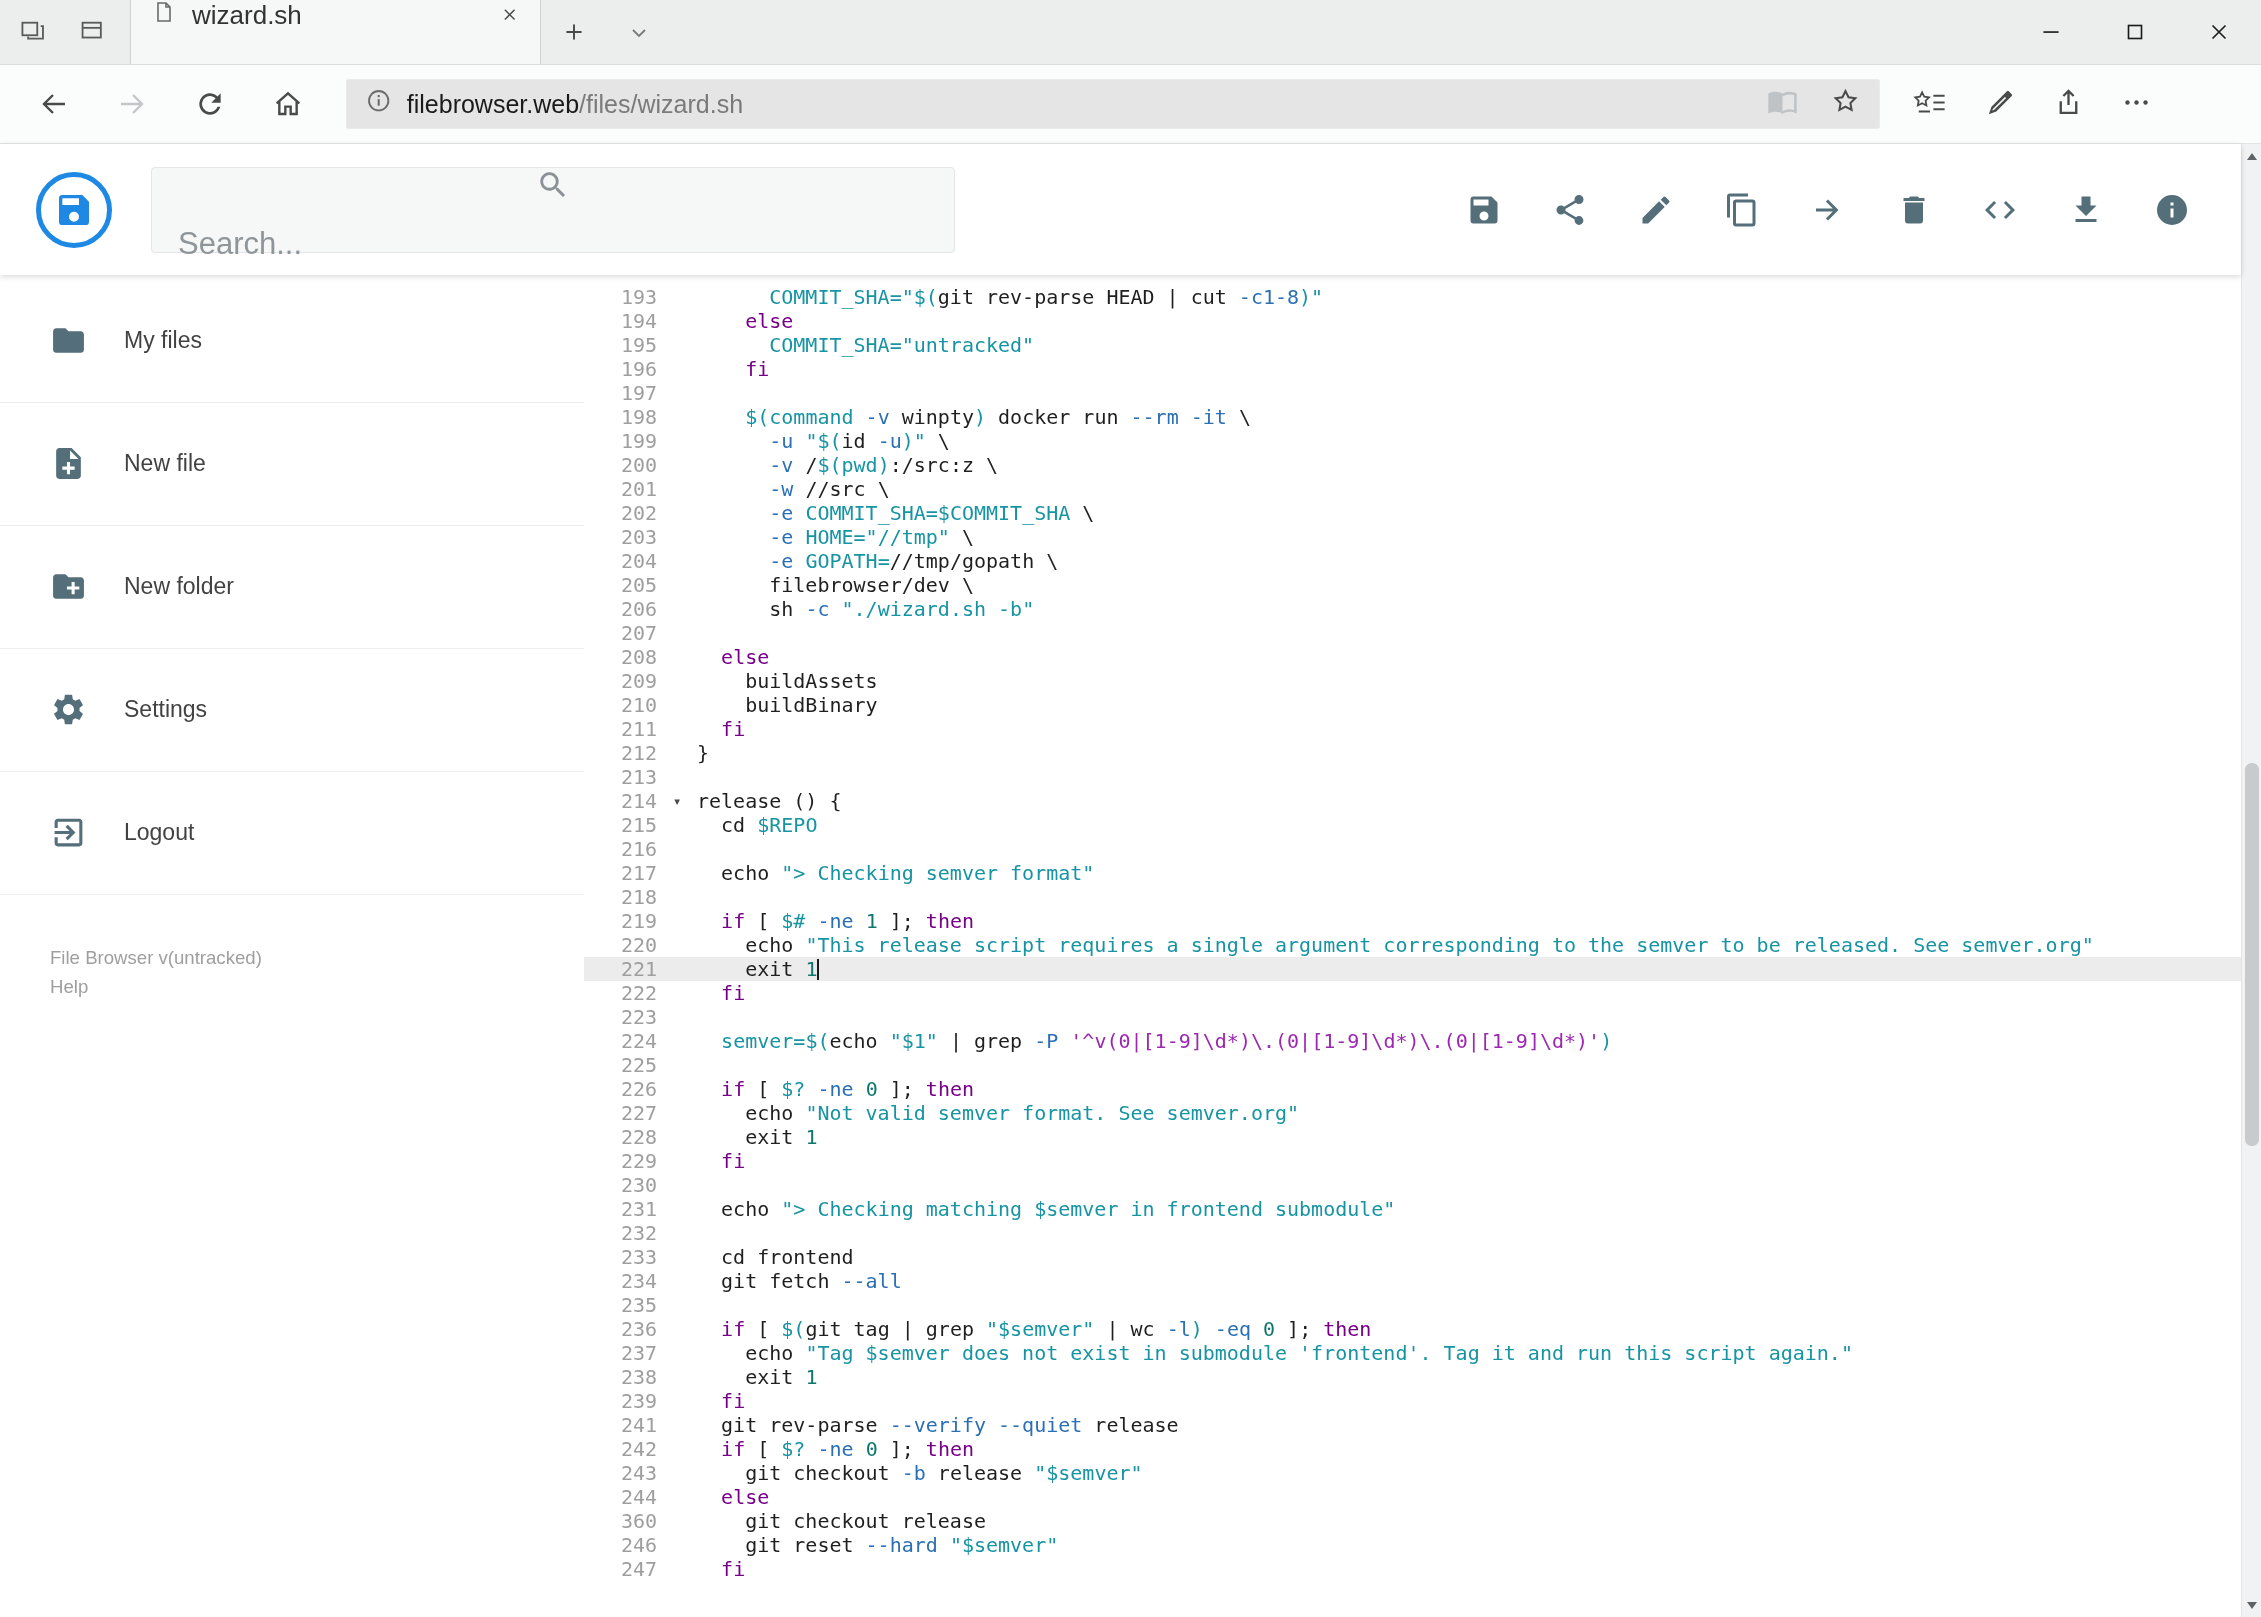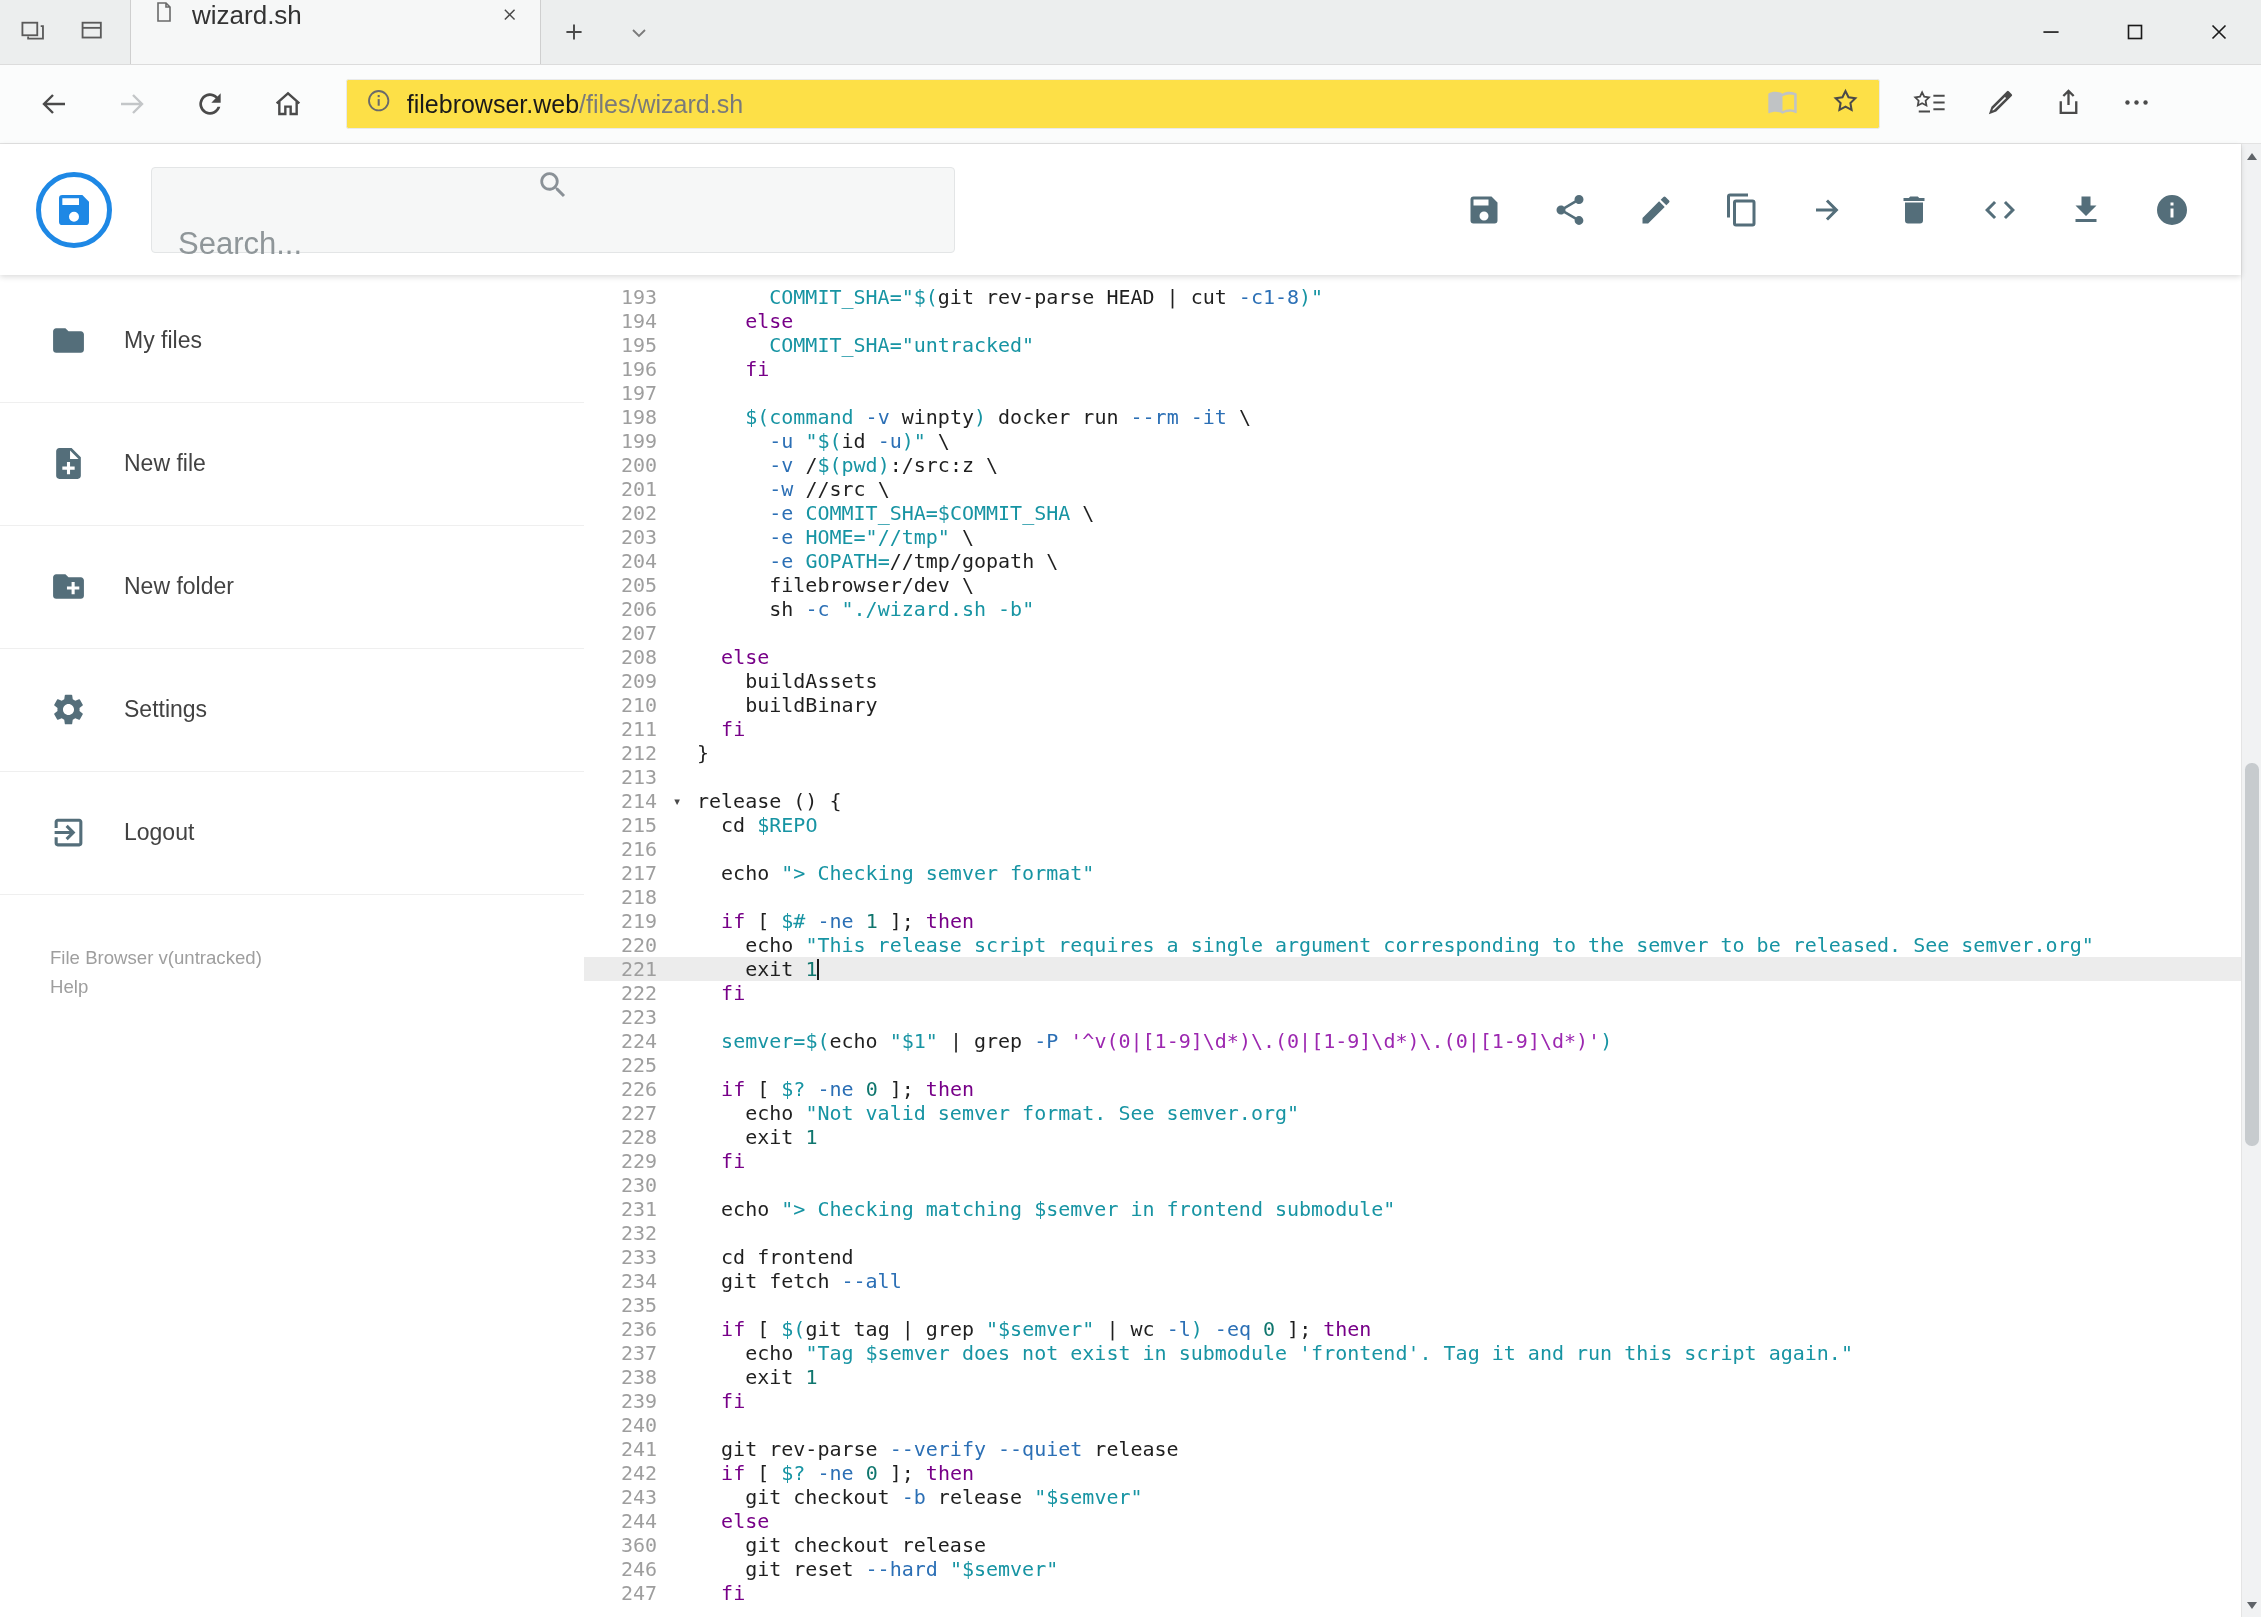--- a/index.html
+++ b/index.html
@@ -15,21 +15,21 @@
     display: flex; gap: 16px; padding: 0 21px; font-size: 26px; color: #333; }
   .tab-title { flex: 1; white-space: nowrap; overflow: hidden; }
   .tabbtn { width: 65px; display: flex; align-items: center; justify-content: center; }
   .win-controls { margin-left: auto; display: flex; }
   .winbtn { width: 84px; display: flex; align-items: center; justify-content: center; }
 
   .navbar { height: 79px; background: #fbfcfc; display: flex; align-items: center;
     border-bottom: 0.8px solid #e3e3e3; padding: 0 14.5px; }
   .navbtn { width: 78px; height: 58px; display: flex; align-items: center; justify-content: center; }
   .nav-ic { width: 32px; height: 32px; }
-  .urlbox { margin-left: 19.4px; width: 1534px; height: 50px; background: #fde047;
+  .urlbox { margin-left: 19.4px; width: 1534px; height: 50px; background: #e5e5e5;
     border: 0.8px solid #e9eaea; border-radius: 2.4px; display: flex; align-items: center;
     padding: 0 18px; font-size: 25px; }
   .url-host { color: #1a1a1a; margin-left: 14.5px; }
   .url-path { color: #7a7a7a; }
   .url-right { margin-left: auto; display: flex; align-items: center; gap: 32px; }
   .nav-right { margin-left: 32px; display: flex; align-items: center; gap: 37px; }
 
   
   .page-area { position: relative; height: 1473px; }
 
@@ -360,21 +360,20 @@
         <div class="cm-line"><span class="ln">230</span><span class="fold"></span><span class="codetext"></span></div>
         <div class="cm-line"><span class="ln">231</span><span class="fold"></span><span class="codetext"><span class="tk-p">  echo </span><span class="tk-t">"&gt; Checking matching $semver in frontend submodule"</span></span></div>
         <div class="cm-line"><span class="ln">232</span><span class="fold"></span><span class="codetext"></span></div>
         <div class="cm-line"><span class="ln">233</span><span class="fold"></span><span class="codetext"><span class="tk-p">  cd frontend</span></span></div>
         <div class="cm-line"><span class="ln">234</span><span class="fold"></span><span class="codetext"><span class="tk-p">  git fetch </span><span class="tk-f">--all</span></span></div>
         <div class="cm-line"><span class="ln">235</span><span class="fold"></span><span class="codetext"></span></div>
         <div class="cm-line"><span class="ln">236</span><span class="fold"></span><span class="codetext"><span class="tk-p">  </span><span class="tk-k">if</span><span class="tk-p"> [ </span><span class="tk-t">$(</span><span class="tk-p">git tag | grep </span><span class="tk-t">"$semver"</span><span class="tk-p"> | wc </span><span class="tk-f">-l</span><span class="tk-t">)</span><span class="tk-p"> </span><span class="tk-f">-eq</span><span class="tk-p"> </span><span class="tk-n">0</span><span class="tk-p"> ]; </span><span class="tk-k">then</span></span></div>
         <div class="cm-line"><span class="ln">237</span><span class="fold"></span><span class="codetext"><span class="tk-p">    echo </span><span class="tk-t">"Tag $semver does not exist in submodule 'frontend'. Tag it and run this script again."</span></span></div>
         <div class="cm-line"><span class="ln">238</span><span class="fold"></span><span class="codetext"><span class="tk-p">    exit </span><span class="tk-n">1</span></span></div>
         <div class="cm-line"><span class="ln">239</span><span class="fold"></span><span class="codetext"><span class="tk-p">  </span><span class="tk-k">fi</span></span></div>
-        <div class="cm-line"><span class="ln">240</span><span class="fold"></span><span class="codetext"></span></div>
         <div class="cm-line"><span class="ln">241</span><span class="fold"></span><span class="codetext"><span class="tk-p">  git rev-parse </span><span class="tk-f">--verify</span><span class="tk-p"> </span><span class="tk-f">--quiet</span><span class="tk-p"> release</span></span></div>
         <div class="cm-line"><span class="ln">242</span><span class="fold"></span><span class="codetext"><span class="tk-p">  </span><span class="tk-k">if</span><span class="tk-p"> [ </span><span class="tk-t">$?</span><span class="tk-p"> </span><span class="tk-f">-ne</span><span class="tk-p"> </span><span class="tk-n">0</span><span class="tk-p"> ]; </span><span class="tk-k">then</span></span></div>
         <div class="cm-line"><span class="ln">243</span><span class="fold"></span><span class="codetext"><span class="tk-p">    git checkout </span><span class="tk-f">-b</span><span class="tk-p"> release </span><span class="tk-t">"$semver"</span></span></div>
         <div class="cm-line"><span class="ln">244</span><span class="fold"></span><span class="codetext"><span class="tk-p">  </span><span class="tk-k">else</span></span></div>
         <div class="cm-line"><span class="ln">360</span><span class="fold"></span><span class="codetext"><span class="tk-p">    git checkout release</span></span></div>
         <div class="cm-line"><span class="ln">246</span><span class="fold"></span><span class="codetext"><span class="tk-p">    git reset </span><span class="tk-f">--hard</span><span class="tk-p"> </span><span class="tk-t">"$semver"</span></span></div>
         <div class="cm-line"><span class="ln">247</span><span class="fold"></span><span class="codetext"><span class="tk-p">  </span><span class="tk-k">fi</span></span></div>
       </main>
 
   </div>

